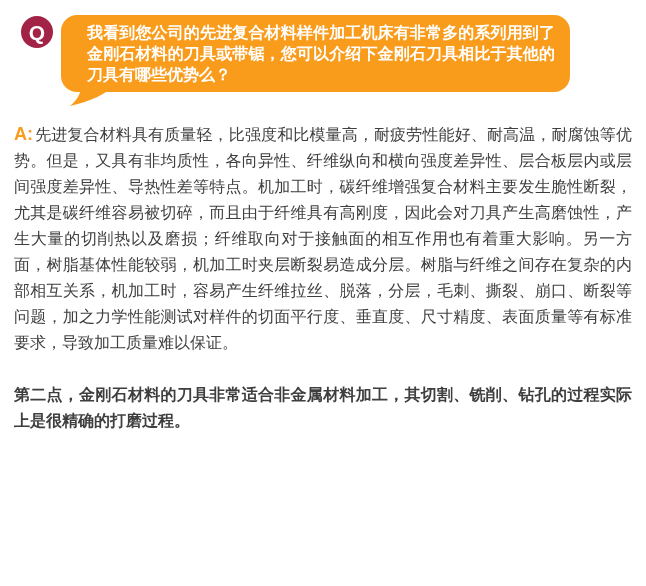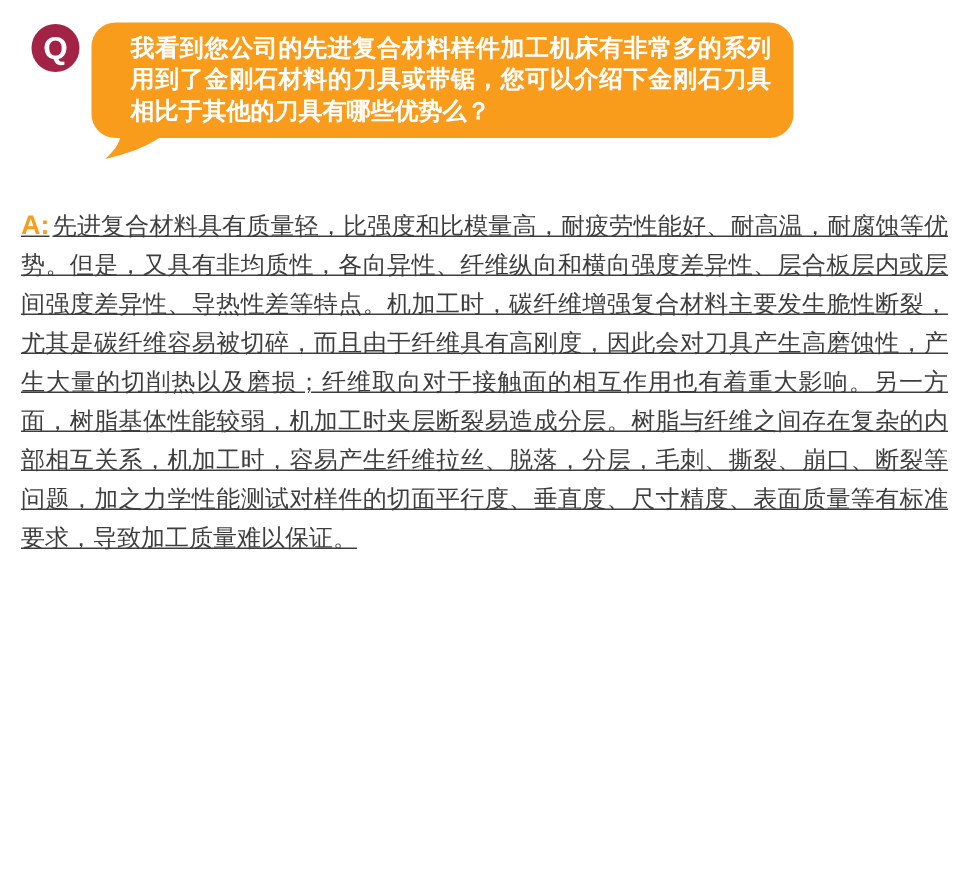--- a/index.html
+++ b/index.html
@@ -21,21 +21,21 @@
     width:32px;height:32px;border-radius:50%;
     background:var(--c-badge);
     display:flex;align-items:center;justify-content:center;
   }
   .q-badge span{
     color:#ffffff;font-weight:700;font-size:21px;line-height:1;
   }
   
   .bubble{
     position:absolute;left:61px;top:15px;
-    width:468px;box-sizing:border-box;
+    width:509px;box-sizing:border-box;
     background:var(--c-orange);
     border-radius:16px;
     padding:7px 15px 7px 26px;
     min-height:76px;
   }
   .bubble-text{
     margin:0;
     color:#ffffff;
     font-weight:700;
     font-size:16px;
@@ -51,21 +51,21 @@
   .bubble-tail path{fill:var(--c-orange);}
   
   .answer{
     position:absolute;
     left:14px;right:14px;top:121px;
     color:var(--c-text);
     font-size:16px;
     line-height:26px;
     text-align:justify;
   }
-  .answer p{margin:16px 0 26px 0;text-decoration:underline;}
+  .answer p{margin:0 0 26px 0;}
   .a-prefix{
     color:var(--c-orange);
     font-weight:700;
     font-size:18px;
     margin-right:2px;
   }
   .b{font-weight:700;}
 </style>
 </head>
 <body>
@@ -79,16 +79,17 @@
   <div class="bubble">
     <p class="bubble-text">我看到您公司的先进复合材料样件加工机床有非常多的系列用到了金刚石材料的刀具或带锯，您可以介绍下金刚石刀具相比于其他的刀具有哪些优势么？</p>
     <svg class="bubble-tail" viewBox="0 0 46 20" xmlns="http://www.w3.org/2000/svg">
       <path d="M11 0 H44 C35 8 22 15 0 20 C8 13 11 7 11 0 Z"></path>
     </svg>
   </div>
 
   <div class="answer">
     <div id="answer-paragraphs">
         <p><span class="a-prefix">A:</span><span>先进复合材料具有质量轻，比强度和比模量高，耐疲劳性能好、耐高温，耐腐蚀等优势。但是，又具有非均质性，各向异性、纤维纵向和横向强度差异性、层合板层内或层间强度差异性、导热性差等特点。机加工时，碳纤维增强复合材料主要发生脆性断裂，尤其是碳纤维容易被切碎，而且由于纤维具有高刚度，因此会对刀具产生高磨蚀性，产生大量的切削热以及磨损；纤维取向对于接触面的相互作用也有着重大影响。另一方面，树脂基体性能较弱，机加工时夹层断裂易造成分层。树脂与纤维之间存在复杂的内部相互关系，机加工时，容易产生纤维拉丝、脱落，分层，毛刺、撕裂、崩口、断裂等问题，加之力学性能测试对样件的切面平行度、垂直度、尺寸精度、表面质量等有标准要求，导致加工质量难以保证。</span></p>
+        <p><span class="b">第二点，金刚石材料的刀具非常适合非金属材料加工，其切割、铣削、钻孔的过程实际上是很精确的打磨过程。</span></p>
       </div>
   </div>
 
 </div>
 
 </body></html>

